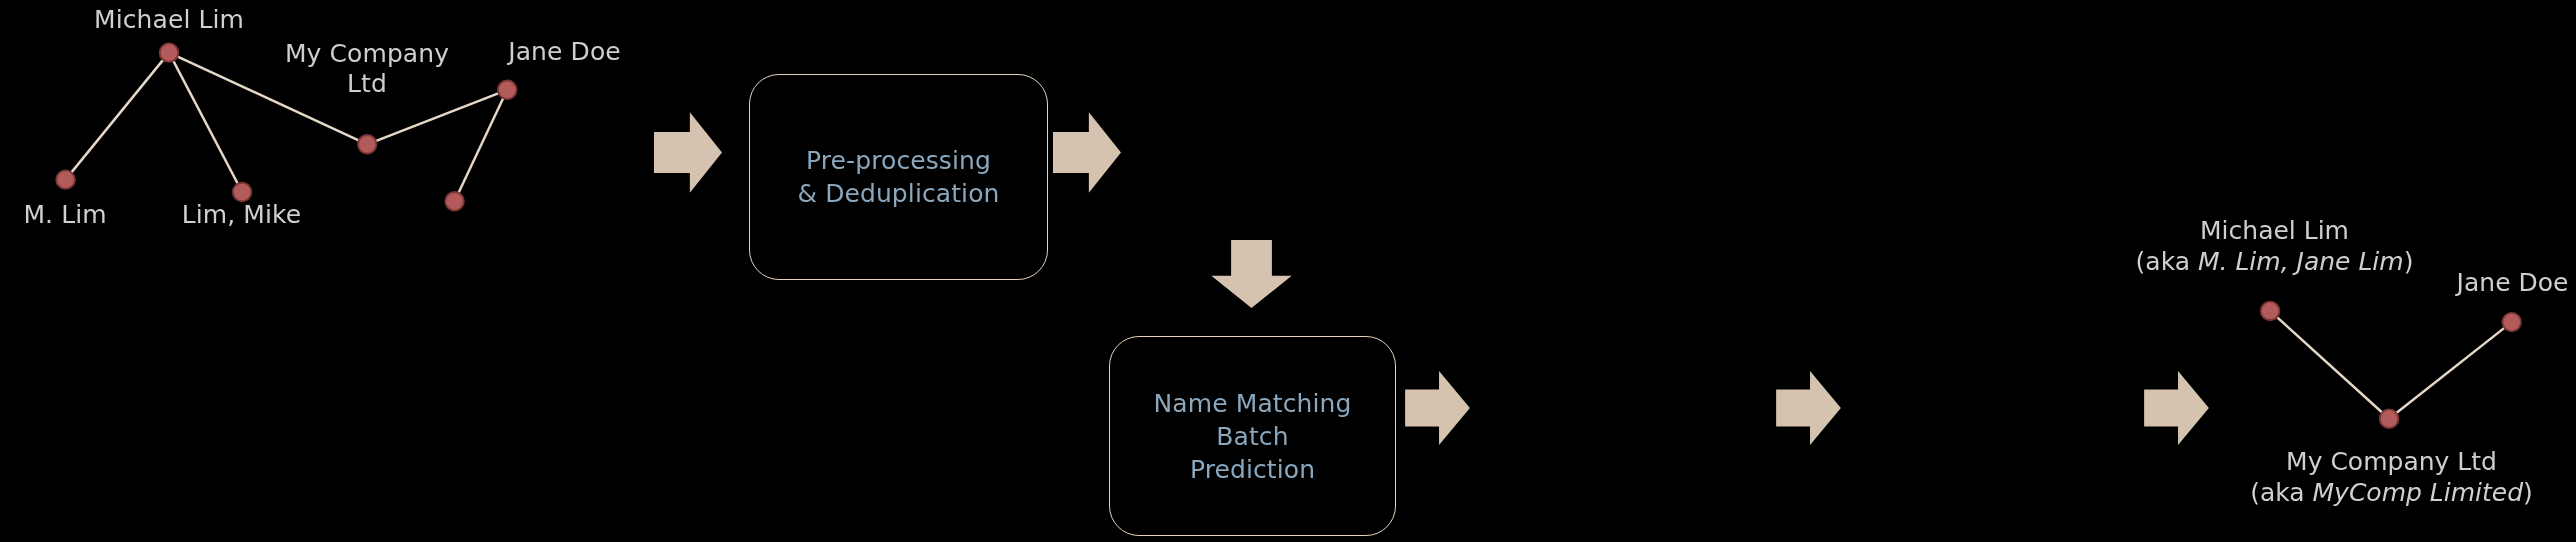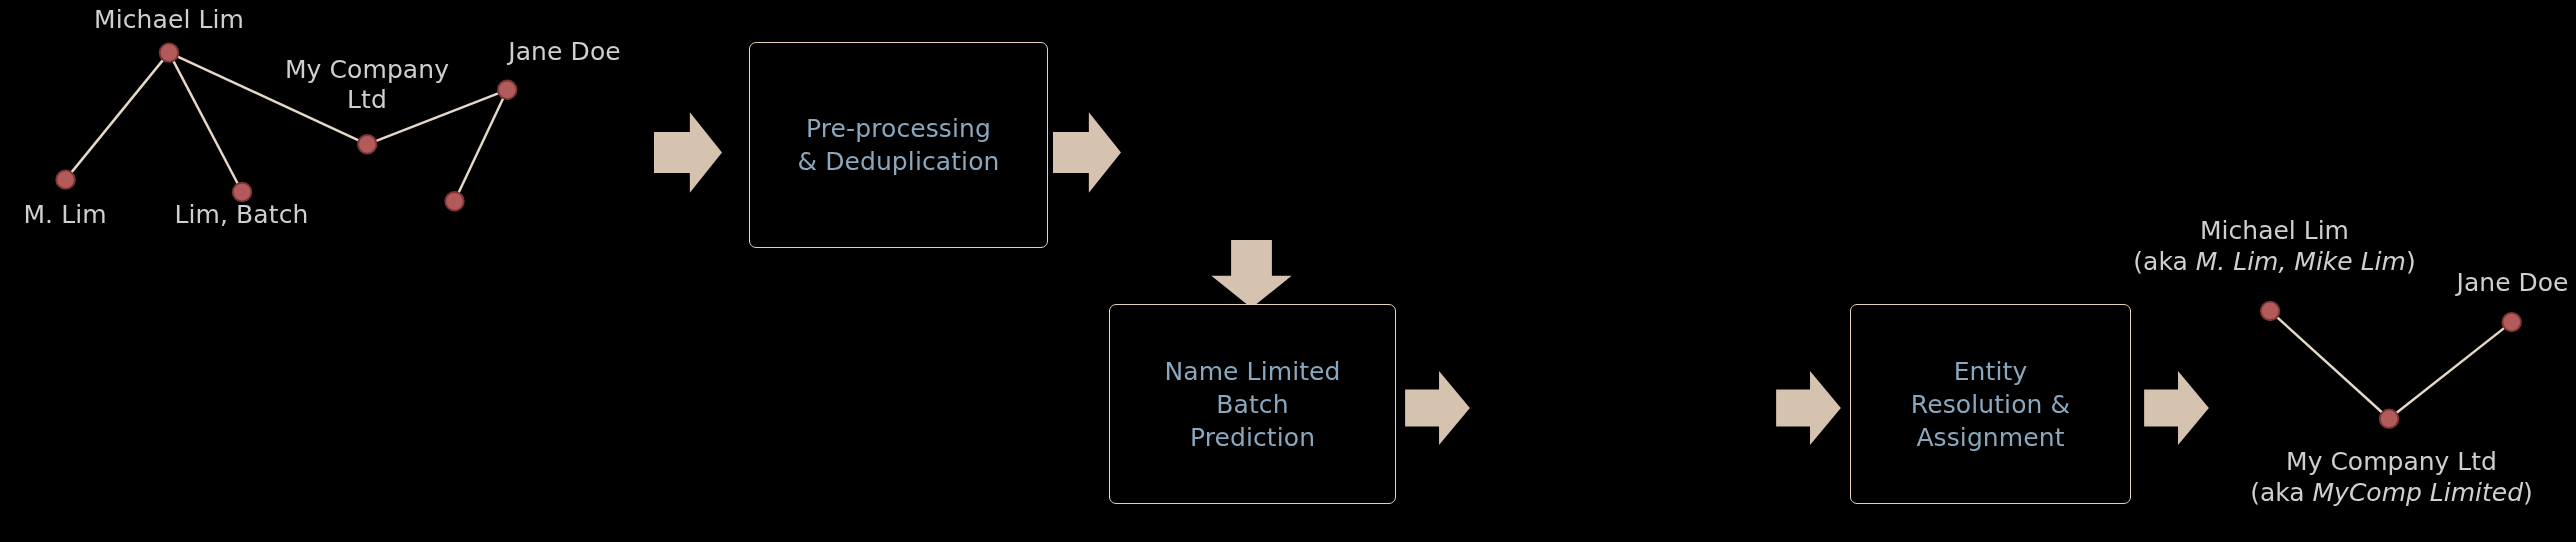--- a/index.html
+++ b/index.html
@@ -32,31 +32,32 @@
     color: #cfcfcf;
     font-size: 25px;
     line-height: 1.18;
     text-align: center;
     white-space: pre;
     letter-spacing: 0.1px;
   }
   .box {
     position: absolute;
     border: 1.9px solid #e6d2bd;
-    border-radius: 7px;
+    border-radius: 30px;
     background: #000000;
     color: #8aa7bd;
     display: flex;
     align-items: center;
     justify-content: center;
     text-align: center;
     font-size: 25px;
     line-height: 1.32;
     white-space: pre-line;
     letter-spacing: 0.1px;
+    margin-top: 32px;
   }
   .arrow {
     position: absolute;
   }
   .arrow svg { display: block; }
   .cluster-label {
     position: absolute;
     color: #cfcfcf;
     font-size: 25px;
     line-height: 1.22;
@@ -97,23 +98,23 @@
       <circle cx="3664" cy="502" r="15" fill="#b35a5a" stroke="#7a3636" stroke-width="3"></circle>
       <circle cx="3856" cy="676" r="15" fill="#b35a5a" stroke="#7a3636" stroke-width="3"></circle>
       <circle cx="4054" cy="520" r="15" fill="#b35a5a" stroke="#7a3636" stroke-width="3"></circle>
     </g>
   </svg>
 
   <div class="node-label" style="left:82px; top:5px; width:174px;">Michael Lim</div>
 
   <div class="node-label" style="left:-12.4px; top:200px; width:155px;">M. Lim</div>
 
-  <div class="node-label" style="left:158px; top:200px; width:167px;">Lim, Batch</div>
+  <div class="node-label" style="left:158px; top:200px; width:167px;">Lim, Mike</div>
 
-  <div class="node-label" style="left:274px; top:55px; width:186px;">My Company
+  <div class="node-label" style="left:274px; top:39px; width:186px;">My Company
 Ltd</div>
 
   <div class="node-label" style="left:490px; top:37px; width:149px;">Jane Doe</div>
 
 
   <div class="arrow" style="left:654px; top:112px;">
     <svg width="68" height="81" viewBox="0 0 110 130">
       <polygon points="0,32 58,32 58,0 110,65 58,130 58,98 0,98" fill="#d5c3b0"></polygon>
     </svg>
   </div>
@@ -127,50 +128,47 @@
     </svg>
   </div>
 
 
   <div class="arrow" style="left:1211px; top:240px;">
     <svg width="81" height="68" viewBox="0 0 130 110">
       <polygon points="32,0 98,0 98,58 130,58 65,110 0,58 32,58" fill="#d5c3b0"></polygon>
     </svg>
   </div>
 
-  <div class="box" style="left:1109px; top:304px; width:285px; height:198px;">Name Limited
+  <div class="box" style="left:1109px; top:304px; width:285px; height:198px;">Name Matching
 Batch
 Prediction</div>
 
   <div class="arrow" style="left:1405px; top:371px;">
     <svg width="65" height="74" viewBox="0 0 105 120">
       <polygon points="0,30 55,30 55,0 105,60 55,120 55,90 0,90" fill="#d5c3b0"></polygon>
     </svg>
   </div>
 
 
   <div class="arrow" style="left:1776px; top:371px;">
     <svg width="65" height="74" viewBox="0 0 105 120">
       <polygon points="0,30 55,30 55,0 105,60 55,120 55,90 0,90" fill="#d5c3b0"></polygon>
     </svg>
   </div>
 
-  <div class="box" style="left:1850px; top:304px; width:279px; height:198px;">Entity
-Resolution &amp;
-Assignment</div>
 
   <div class="arrow" style="left:2144px; top:371px;">
     <svg width="65" height="74" viewBox="0 0 105 120">
       <polygon points="0,30 55,30 55,0 105,60 55,120 55,90 0,90" fill="#d5c3b0"></polygon>
     </svg>
   </div>
 
   <div class="cluster-label" style="left:2095px; top:216px; width:359px;">
     <span>Michael Lim</span><br>
-    <span>(aka </span><span class="aka-i">M. Lim, Mike Lim</span><span>)</span>
+    <span>(aka </span><span class="aka-i">M. Lim, Jane Lim</span><span>)</span>
   </div>
 
   <div class="cluster-label" style="left:2438px; top:268px; width:149px;">Jane Doe</div>
 
   <div class="cluster-label" style="left:2212px; top:447px; width:359px;">
     <span>My Company Ltd</span><br>
     <span>(aka </span><span class="aka-i">MyComp Limited</span><span>)</span>
   </div>
 
 </div>

